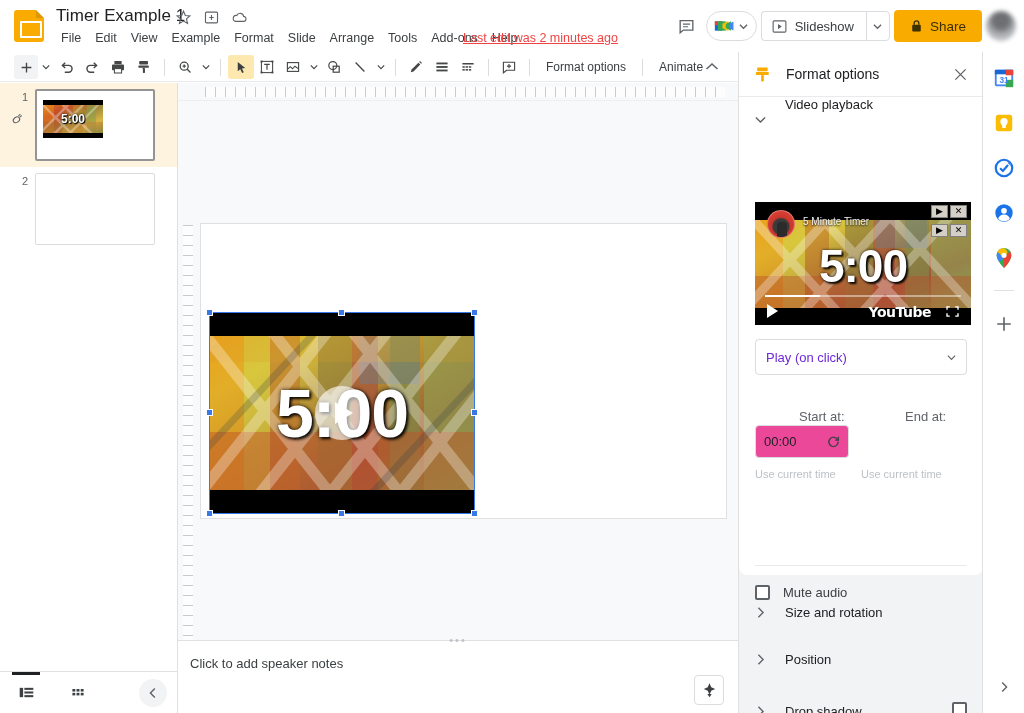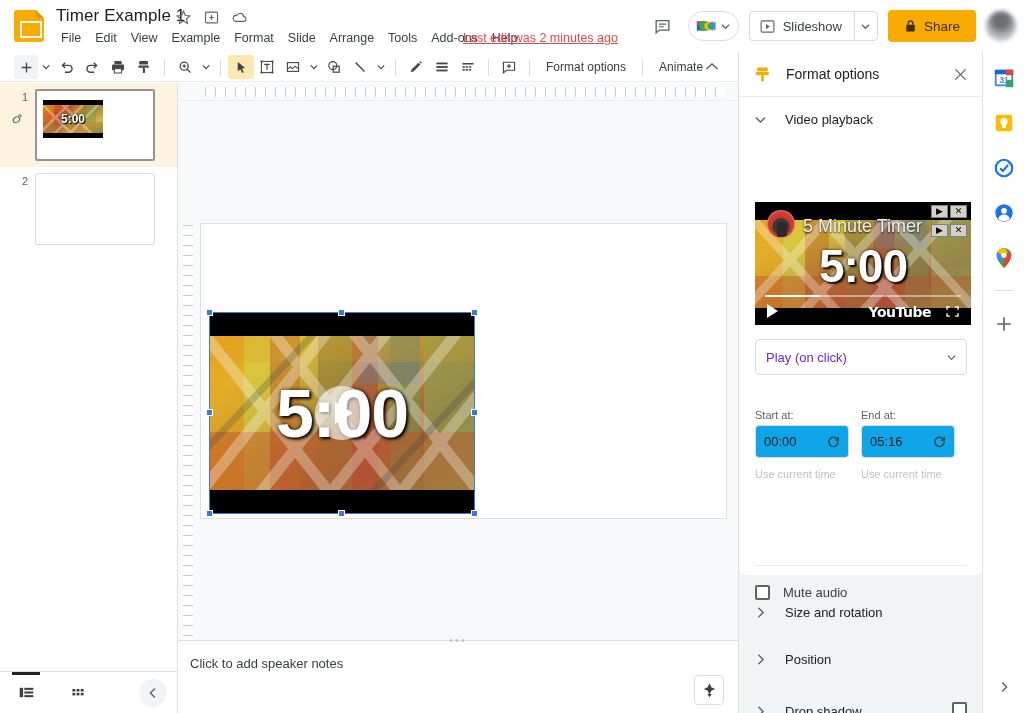--- a/index.html
+++ b/index.html
@@ -33,21 +33,21 @@
   .title-icons .ic { width: 17px; height: 17px; color: #5f6368; display: block; }
   .menubar { position: absolute; left: 54px; top: 29px; display: flex; gap: 0; align-items: center; }
   .menu-item {
     font-size: 12.5px; color: #3c4043; padding: 2px 7px; border-radius: 3px; cursor: pointer;
     white-space: nowrap;
   }
   .last-edit {
     position: absolute; left: 463px; top: 31px; font-size: 12.5px; color: #ef4444;
     text-decoration: underline; white-space: nowrap; cursor: pointer;
   }
-  .hdr-right { position: absolute; right: 8px; top: 0; height: 52px; display: flex; align-items: center; gap: 10px; }
+  .hdr-right { position: absolute; right: 8px; top: 0; height: 52px; display: flex; align-items: center; gap: 4px; }
   .icon-btn {
     width: 30px; height: 30px; border-radius: 50%; display: flex;
     align-items: center; justify-content: center; cursor: pointer; color: #5f6368;
   }
   .meet-btn {
     height: 30px; border: 1px solid #dadce0; border-radius: 16px; display: flex;
     align-items: center; gap: 3px; padding: 0 8px 0 7px; cursor: pointer; background:#fff;
   }
   .slideshow-btn {
     height: 30px; border: 1px solid #dadce0; border-radius: 4px 0 0 4px; display: flex;
@@ -220,32 +220,32 @@
   .fo-header-title { font-size: 14px; color: #202124; margin-left: 14px; }
   .fo-close {
     position: absolute; right: 10px; width: 26px; height: 26px; display: flex;
     align-items: center; justify-content: center; cursor: pointer; color: #5f6368;
   }
   .fo-card {
     position: absolute; left: 0; top: 45px; width: 244px; height: 478px;
     background: #fff; border-bottom-left-radius: 8px; border-bottom-right-radius: 8px;
   }
   .fo-sec-head {
-    display: flex; align-items: center; height: 44px; padding: 0 14px; cursor: pointer;
+    display: flex; height: 44px; padding: 0 14px; cursor: pointer;
   }
   .fo-sec-label { font-size: 13px; color: #202124; margin-left: 18px; }
   .chev { width: 14px; color: #5f6368; display: flex; align-items: center; justify-content: center;}
 
   .vid-thumb {
     position: absolute; left: 16px; top: 105px; width: 216px; height: 123px;
     background: #000; overflow: hidden;
   }
   .vt-art { position: absolute; left: 0; top: 18px; width: 216px; height: 88px; overflow: hidden; }
   .vt-title {
-    position: absolute; left: 48px; top: 14px; font-size: 18px; color: #f1f1f1;
+    position: absolute; left: 48px; top: 14px; font-size: 10px; color: #f1f1f1;
     text-shadow: 0 1px 2px rgba(0,0,0,.9); white-space: nowrap;
   }
   .vt-avatar {
     position: absolute; left: 12px; top: 8px; width: 28px; height: 28px; border-radius: 50%;
     background: radial-gradient(circle at 50% 60%, #3a3a3a 0 38%, #c8362c 46%, #e8483a 100%);
     border: 1px solid rgba(255,255,255,.3); overflow:hidden;
   }
   .vt-avatar::after {
     content:""; position:absolute; left:9px; top:11px; width:10px; height:17px;
     background:#2b2b2b; border-radius:4px 4px 0 0;
@@ -274,24 +274,24 @@
   }
 
   .fo-select {
     position: absolute; left: 16px; top: 242px; width: 212px; height: 36px;
     border: 1px solid #dadce0; border-radius: 4px; background: #fff;
     display: flex; align-items: center; padding: 0 10px; cursor: pointer;
   }
   .fo-select-val { font-size: 13px; color: #6d28d9; }
   .fo-select-caret { position: absolute; right: 10px; color: #5f6368; }
 
-  .fo-label { position: absolute; font-size: 11px; color: #5f6368; }
+  .fo-label { position: absolute; font-size: 13px; color: #5f6368; margin-left: 44px; }
   .fo-field {
     position: absolute; width: 94px; height: 33px; border: 1px solid #dadce0;
-    border-radius: 4px; background: #0ea5e9; display: flex; align-items: center; padding: 9px 8px;
+    border-radius: 4px; background: #ec4899; display: flex; align-items: center; padding: 9px 8px;
   }
   .fo-field-val { font-size: 13px; color: #202124; }
   .fo-field-reset { position: absolute; right: 8px; color: #3c4043; cursor: pointer; display:flex; }
   .fo-hint { position: absolute; font-size: 11px; color: #bdc1c6; }
 
   .fo-divider { position: absolute; left: 16px; top: 468px; width: 212px; height: 1px; background: #e8eaed; }
   .fo-check-row { position: absolute; left: 16px; top: 488px; display: flex; align-items: center; cursor: pointer; }
   .cbox { width: 15px; height: 15px; border: 2px solid #5f6368; border-radius: 2px; background: #fff; }
   .fo-check-label { font-size: 13px; color: #3c4043; margin-left: 13px; }
 
@@ -786,29 +786,20 @@
         <span class="fo-field-reset">
           <svg width="13" height="13" viewBox="0 0 14 14" fill="none" stroke="#3c4043" stroke-width="1.4">
             <path d="M11.6 5.4A5 5 0 1 0 12 7"></path>
               <path d="M12.2 2v3.6H8.8"></path>
           </svg>
         </span>
       </div>
       <div class="fo-hint" style="left:16px; top:371px;">Use current time</div>
 
       <div class="fo-label" style="left:122px; top:312px;">End at:</div>
-      <div class="fo-field" style="left:122px; top:328px;">
-        <span class="fo-field-val">05:16</span>
-        <span class="fo-field-reset">
-          <svg width="13" height="13" viewBox="0 0 14 14" fill="none" stroke="#3c4043" stroke-width="1.4">
-            <path d="M11.6 5.4A5 5 0 1 0 12 7"></path>
-              <path d="M12.2 2v3.6H8.8"></path>
-          </svg>
-        </span>
-      </div>
       <div class="fo-hint" style="left:122px; top:371px;">Use current time</div>
 
       <div class="fo-divider"></div>
 
       <div class="fo-check-row">
         <span class="cbox"></span>
         <span class="fo-check-label">Mute audio</span>
       </div>
     </div>
 

